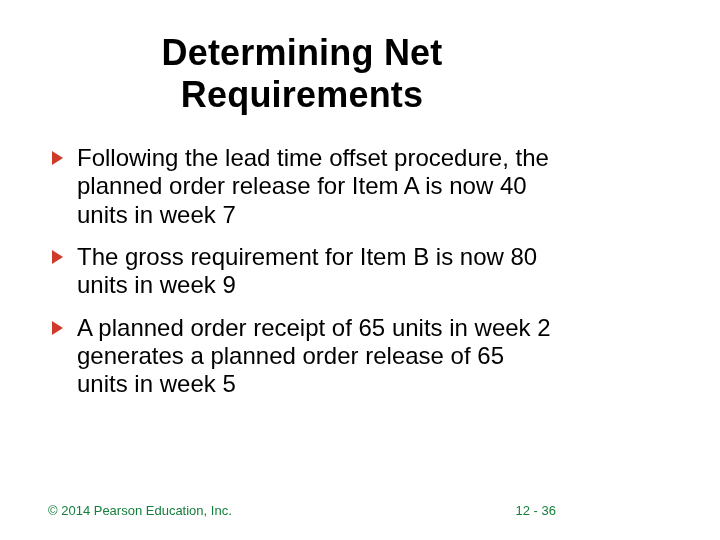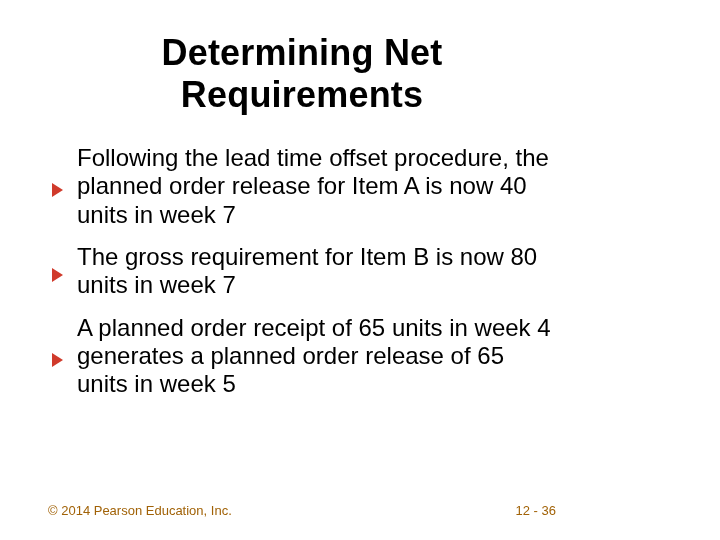--- a/index.html
+++ b/index.html
@@ -27,21 +27,21 @@
     margin: 4px 0 28px 0;
     letter-spacing: 0.2px;
   }
   ul.bullets {
     list-style: none;
     padding: 0 0 0 4px;
     margin: 0;
   }
   ul.bullets li {
     display: flex;
-    align-items: center;
+    align-items: flex-start;
     margin-bottom: 14px;
   }
   .marker {
     flex: 0 0 auto;
     width: 0;
     height: 0;
     border-top: 7px solid transparent;
     border-bottom: 7px solid transparent;
     border-left: 11px solid #d03a2b;
     margin-top: 7px;
@@ -52,41 +52,41 @@
     line-height: 1.18;
   }
   .footer {
     position: absolute;
     bottom: 22px;
     left: 48px;
     right: 48px;
     display: flex;
     justify-content: space-between;
     font-size: 13px;
-    color: #a16207;
+    color: #15803d;
   }
 </style>
 </head>
 <body>
 
 <div class="slide">
   <h1 class="title">Determining Net Requirements</h1>
 
   <ul class="bullets">
     <li>
       <span class="marker"></span>
       <span class="item-text">Following the lead time offset procedure, the planned order release for Item A is now 40 units in week 7</span>
     </li>
     <li>
       <span class="marker"></span>
-      <span class="item-text">The gross requirement for Item B is now 80 units in week 7</span>
+      <span class="item-text">The gross requirement for Item B is now 80 units in week 9</span>
     </li>
     <li>
       <span class="marker"></span>
-      <span class="item-text">A planned order receipt of 65 units in week 4 generates a planned order release of 65 units in week 5</span>
+      <span class="item-text">A planned order receipt of 65 units in week 2 generates a planned order release of 65 units in week 5</span>
     </li>
   </ul>
 
   <div class="footer">
     <span>© 2014 Pearson Education, Inc.</span>
     <span>12 - 36</span>
   </div>
 </div>
 
 </body></html>

